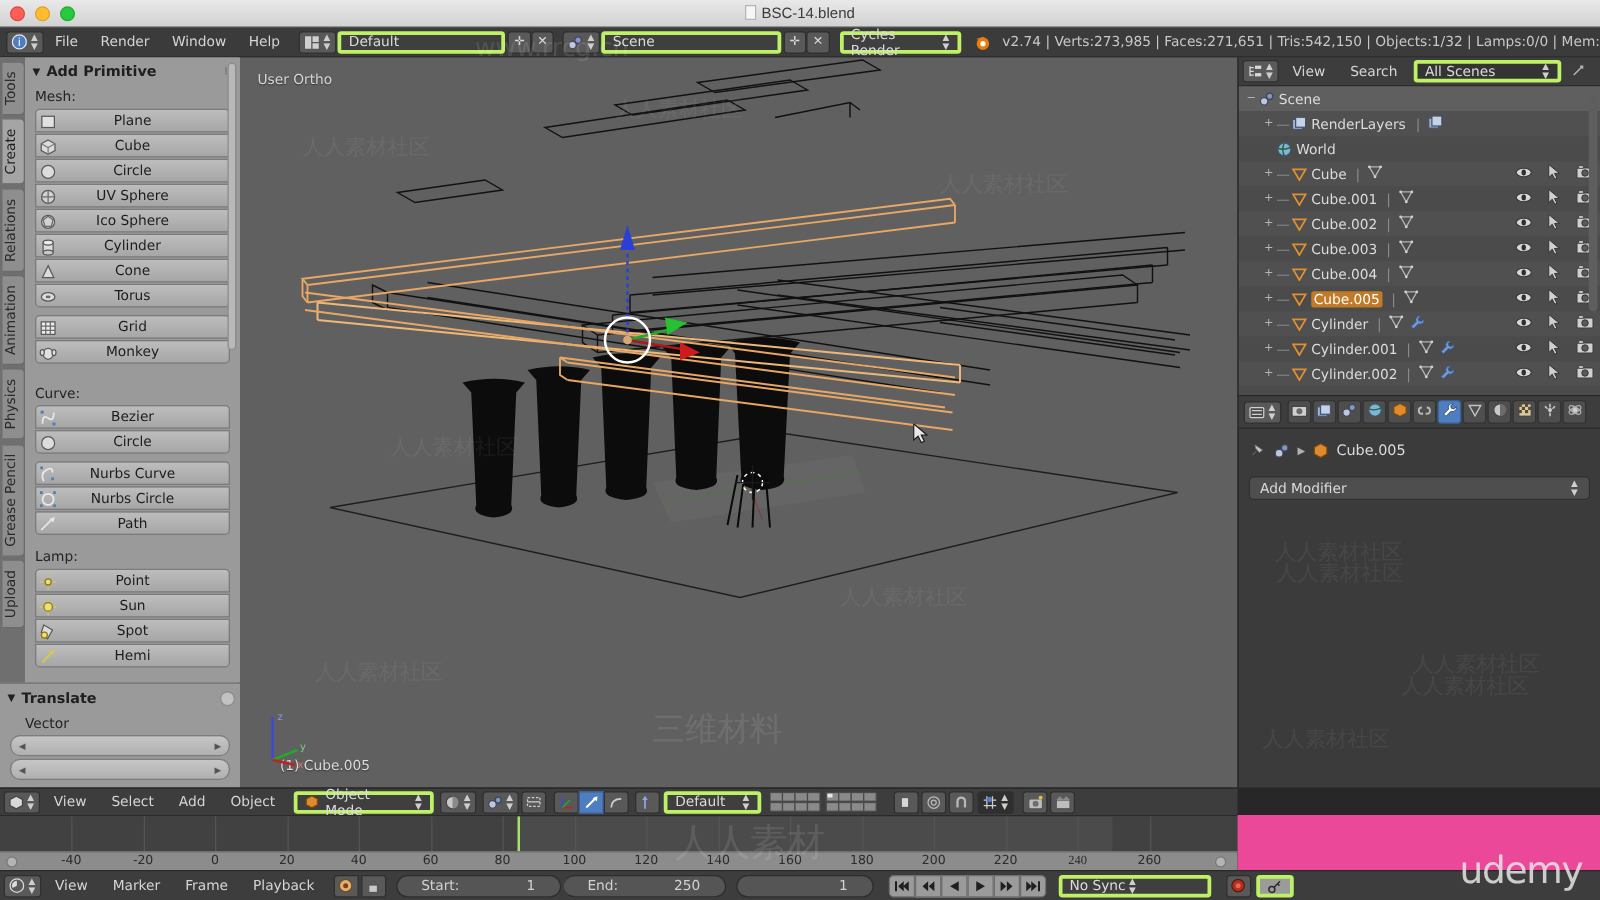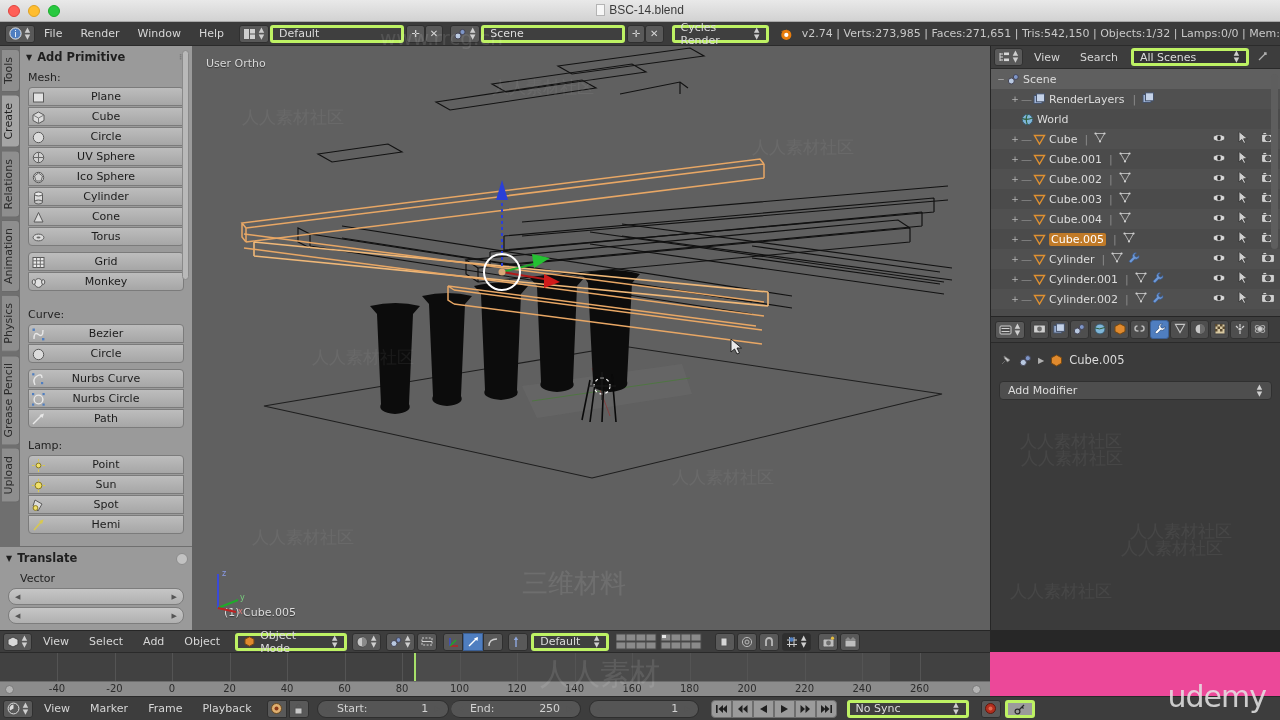--- a/index.html
+++ b/index.html
@@ -1233,21 +1233,21 @@
               <div class="tl-tick" style="left: 287px;">40</div>
               <div class="tl-tick" style="left: 344.5px;">60</div>
               <div class="tl-tick" style="left: 402px;">80</div>
               <div class="tl-tick" style="left: 459.5px;">100</div>
               <div class="tl-tick" style="left: 517px;">120</div>
               <div class="tl-tick" style="left: 574.5px;">140</div>
               <div class="tl-tick" style="left: 632px;">160</div>
               <div class="tl-tick" style="left: 689.5px;">180</div>
               <div class="tl-tick" style="left: 747px;">200</div>
               <div class="tl-tick" style="left: 804.5px;">220</div>
-              <div class="tl-tick" style="left: 862px;">240</div>
+              <div class="tl-tick" style="left: 862px; font-family: Liberation Serif, serif;">240</div>
               <div class="tl-tick" style="left: 919.5px;">260</div>
             </div>
         </div>
       </div>
 
       <div class="tlhdr">
         <div class="hdrbtn">
           <svg width="13" height="13" viewBox="0 0 13 13">
             <circle cx="6.5" cy="6.5" r="5.4" fill="#5a5a5a" stroke="#dcdcdc"></circle>
             <path d="M6.5 6.5 L6.5 2.6 A3.9 3.9 0 0 0 3.1 8.4 Z" fill="#dcdcdc"></path>
@@ -1325,21 +1325,21 @@
           </div>
           <div class="playbtn">
             <svg width="13" height="10" viewBox="0 0 13 10">
               <polygon points="1,1 1,9 5.5,5" fill="#1f1f1f"></polygon>
               <polygon points="5,1 5,9 9.5,5" fill="#1f1f1f"></polygon>
               <rect x="10.4" y="1" width="1.6" height="8" fill="#1f1f1f"></rect>
             </svg>
           </div>
         </div>
 
-        <div class="field" style="width:122px; margin-left:8px; justify-content:space-between; border-radius:3px;">
+        <div class="field" style="width:122px; margin-left:8px; border-radius:3px;">
           <span>No Sync</span>
           <span class="spinbox">
             <span class="spin">▲</span>
             <span class="spin">▼</span>
           </span>
         </div>
 
         <div class="icobtn" style="margin-left:10px;">
           <svg width="13" height="13" viewBox="0 0 13 13">
             <circle cx="6.5" cy="6.5" r="5" fill="#b32e1e" stroke="#5a1a10"></circle>

